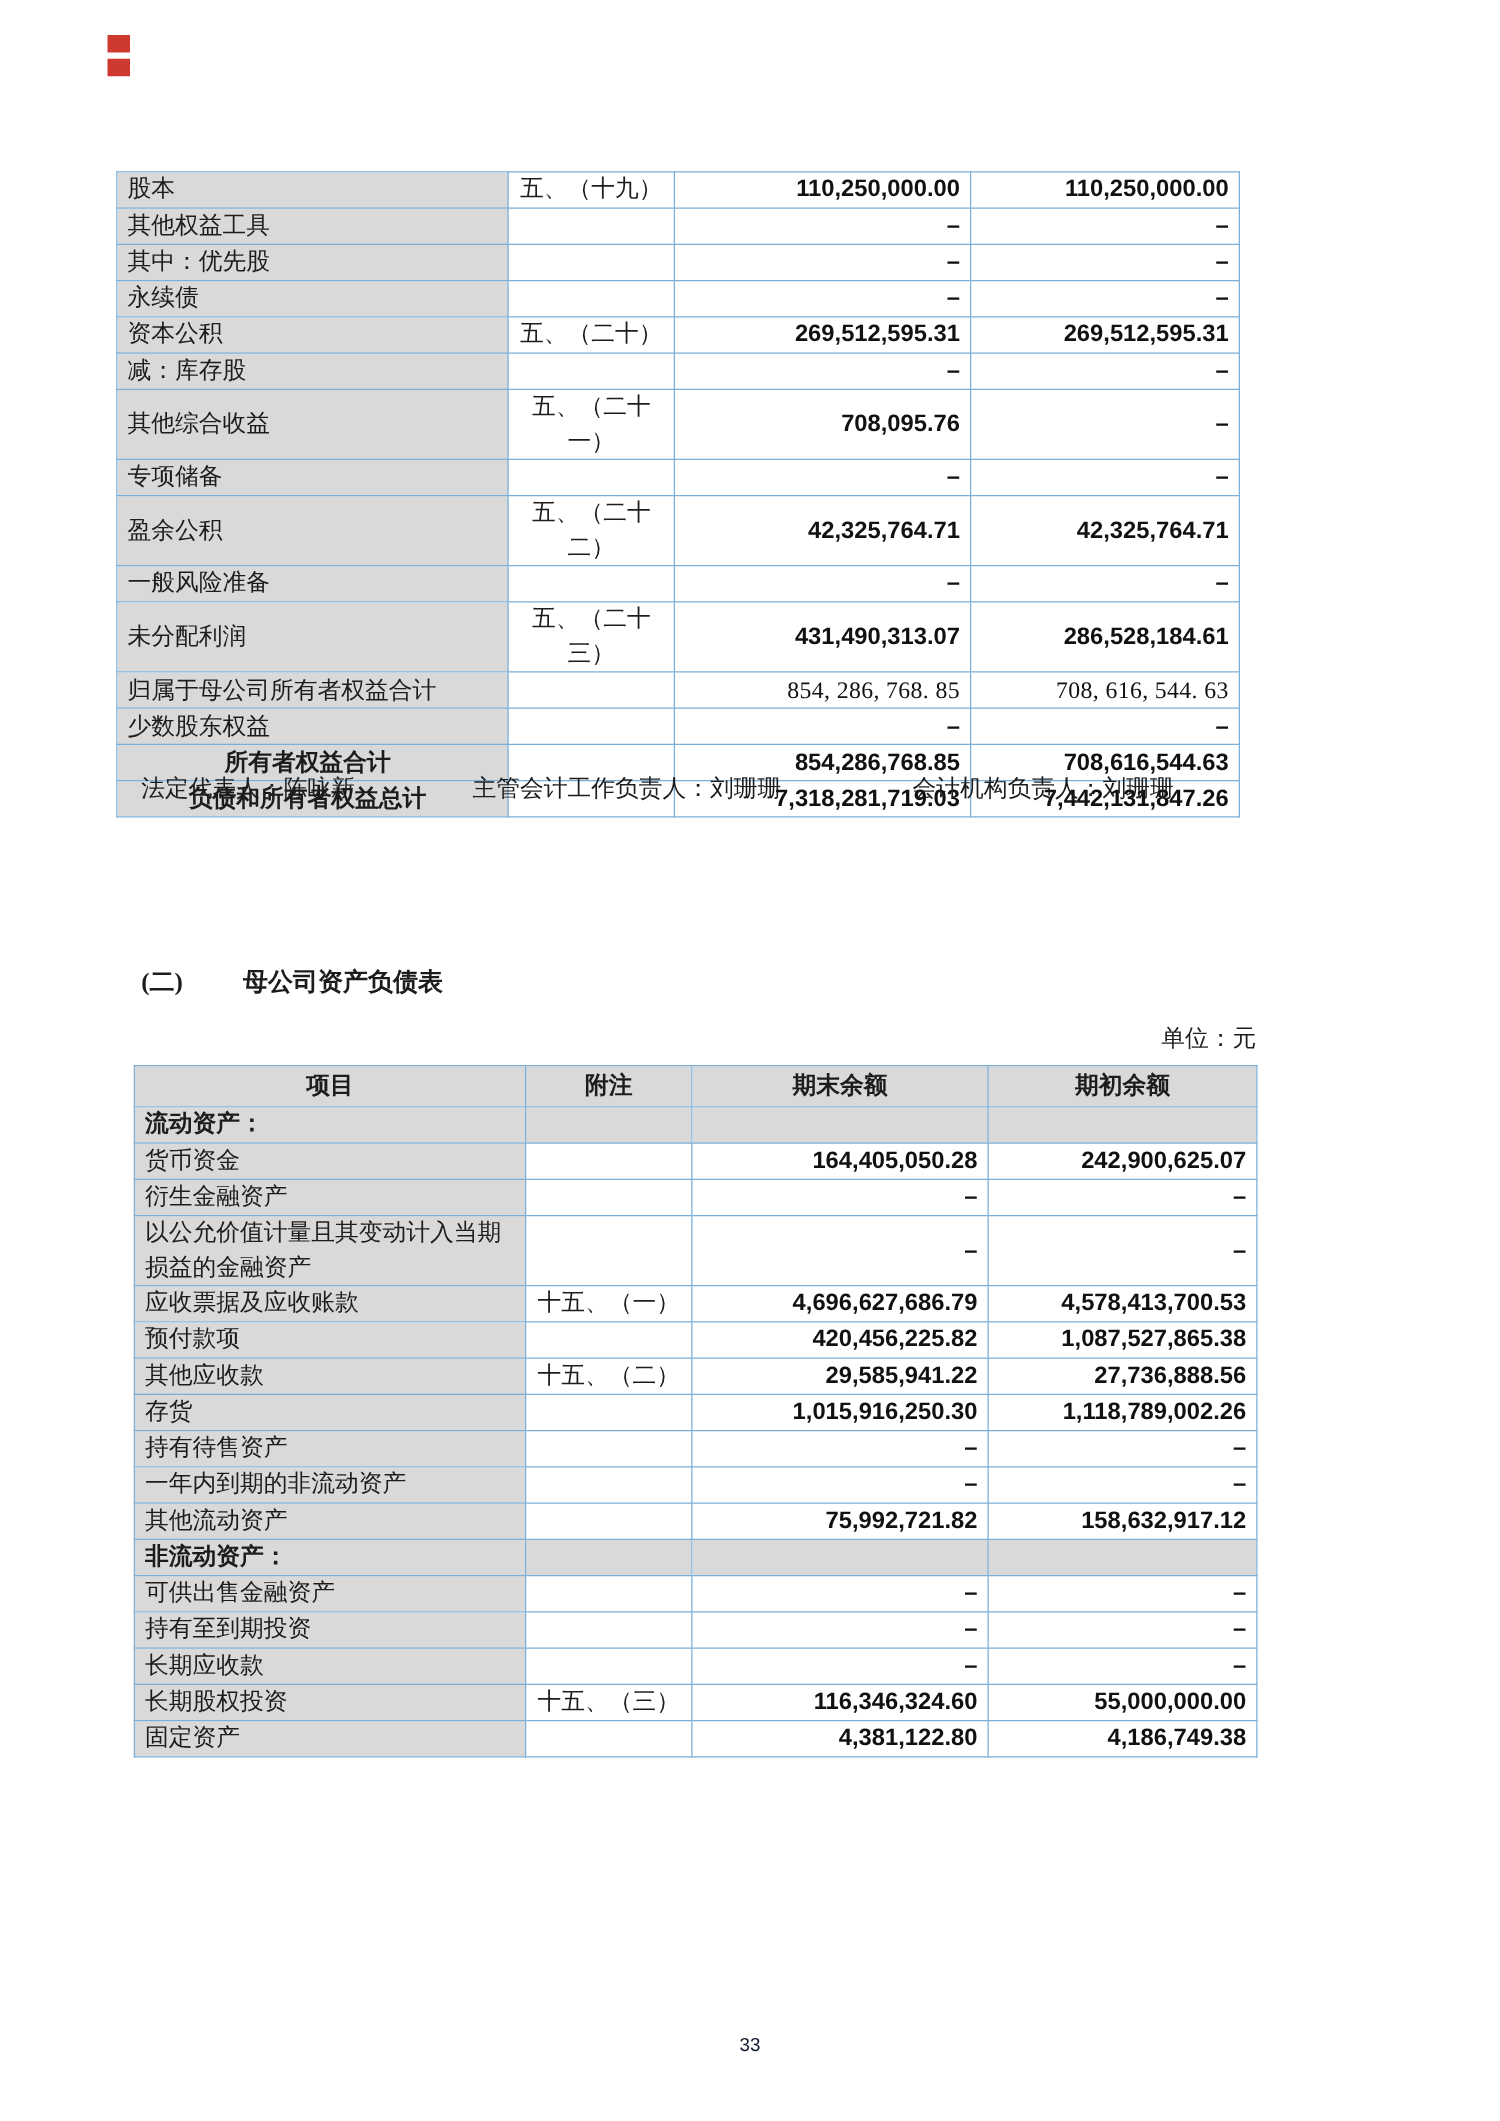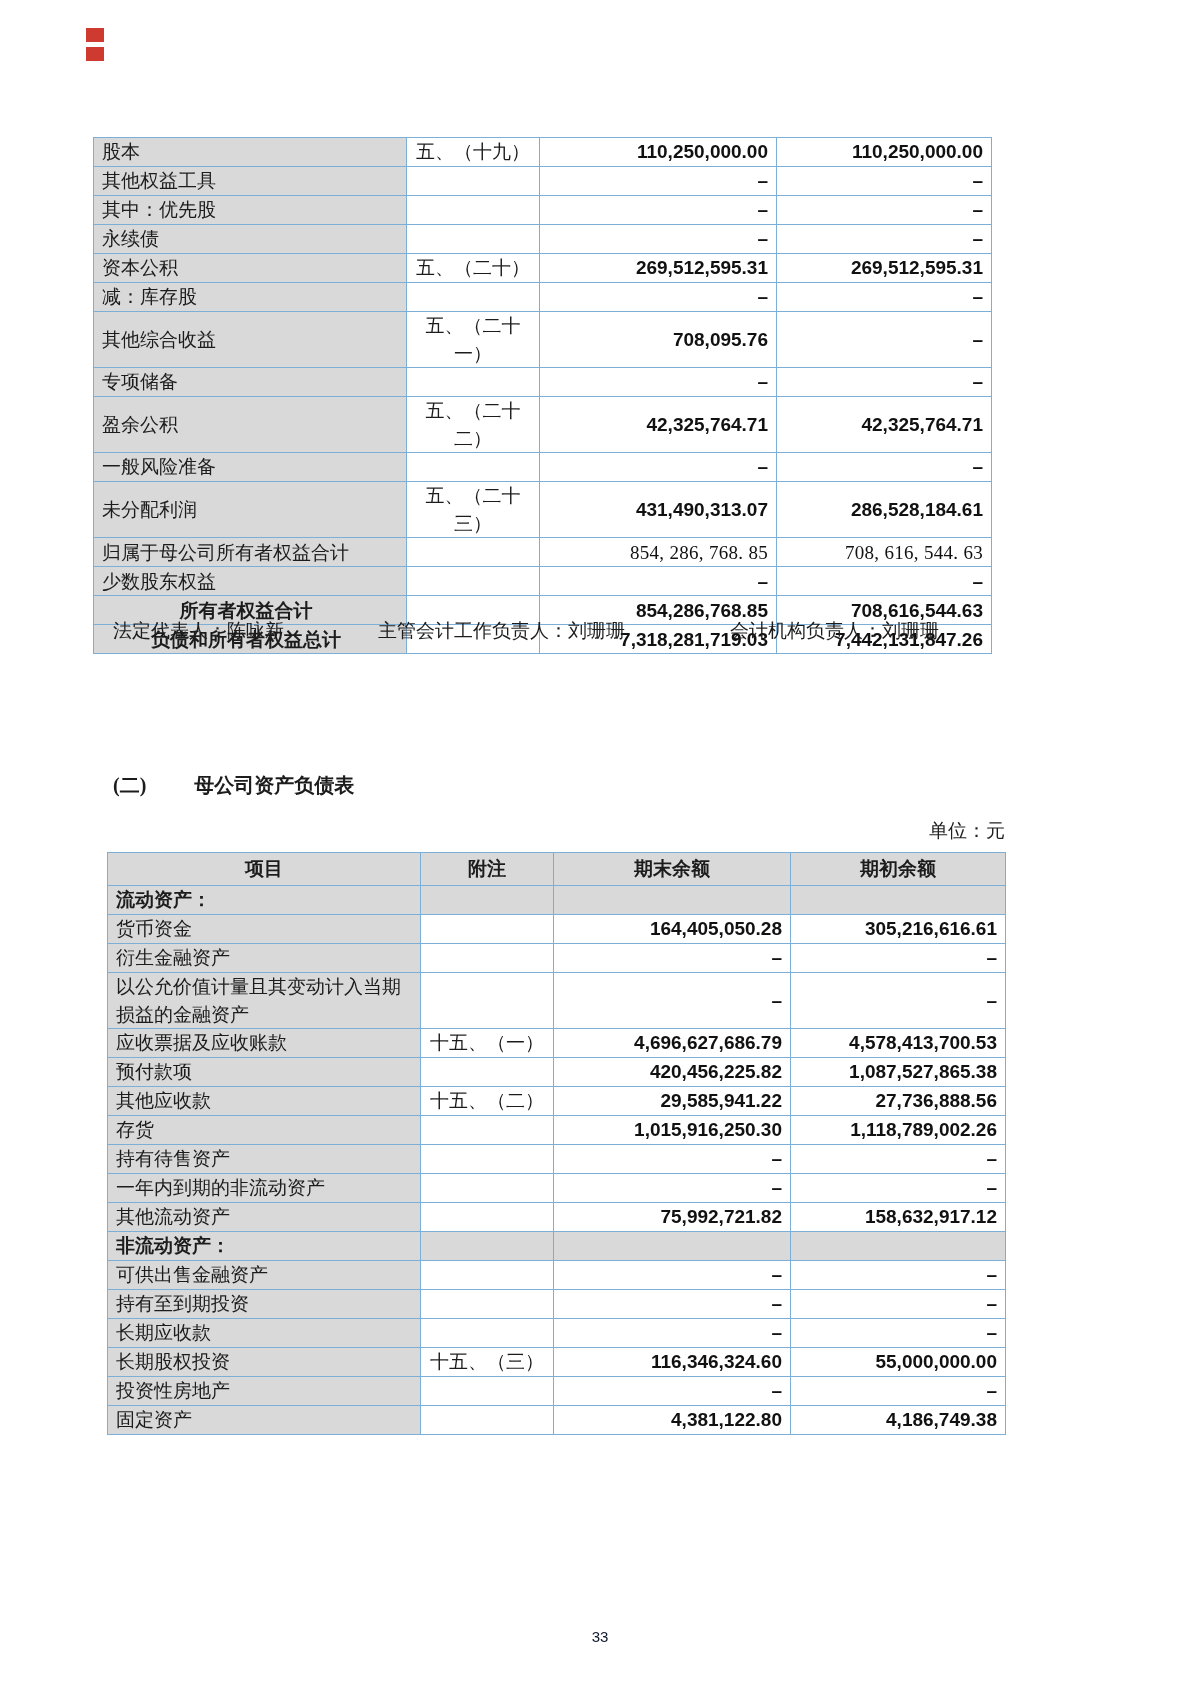--- a/index.html
+++ b/index.html
@@ -241,21 +241,21 @@
         <tr class="section">
           <td class="col-item">流动资产：</td>
           <td class="col-note"></td>
           <td class="col-num"></td>
           <td class="col-num"></td>
         </tr>
         <tr>
           <td class="col-item">货币资金</td>
           <td class="col-note"></td>
           <td class="col-num">164,405,050.28</td>
-          <td class="col-num">305,216,616.61</td>
+          <td class="col-num">242,900,625.07</td>
         </tr>
         <tr>
           <td class="col-item">衍生金融资产</td>
           <td class="col-note"></td>
           <td class="col-num">–</td>
           <td class="col-num">–</td>
         </tr>
         <tr>
           <td class="col-item">以公允价值计量且其变动计入当期损益的金融资产</td>
           <td class="col-note"></td>
@@ -328,26 +328,20 @@
           <td class="col-num">–</td>
           <td class="col-num">–</td>
         </tr>
         <tr>
           <td class="col-item">长期股权投资</td>
           <td class="col-note">十五、（三）</td>
           <td class="col-num">116,346,324.60</td>
           <td class="col-num">55,000,000.00</td>
         </tr>
         <tr>
-          <td class="col-item">投资性房地产</td>
-          <td class="col-note"></td>
-          <td class="col-num">–</td>
-          <td class="col-num">–</td>
-        </tr>
-        <tr>
           <td class="col-item">固定资产</td>
           <td class="col-note"></td>
           <td class="col-num">4,381,122.80</td>
           <td class="col-num">4,186,749.38</td>
         </tr>
       </tbody>
   </table>
 
   <div class="page-number">33</div>
 

